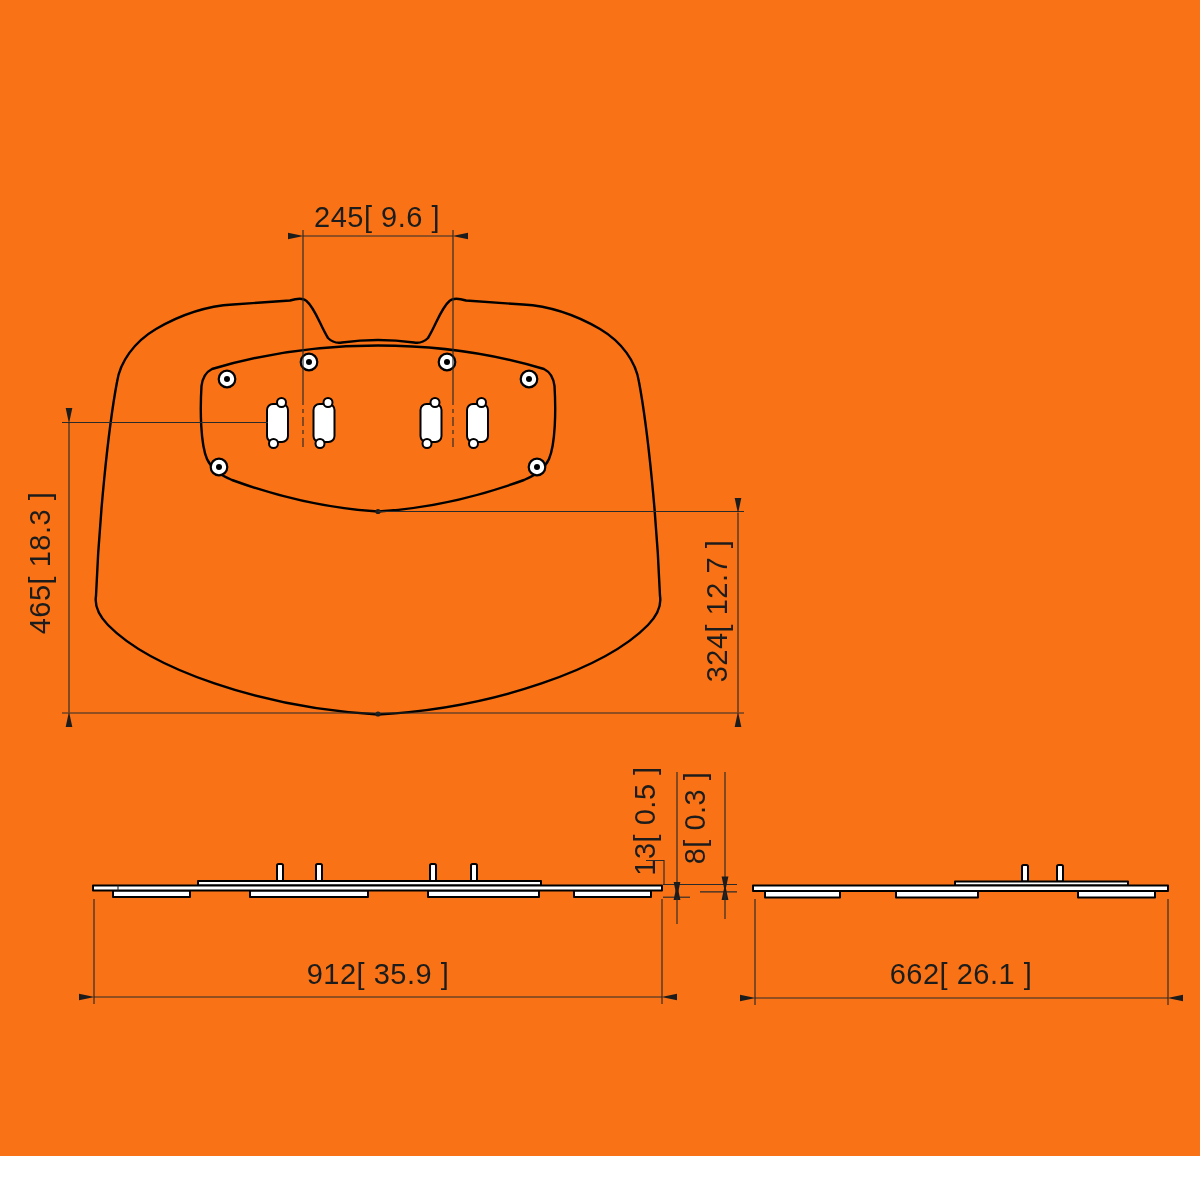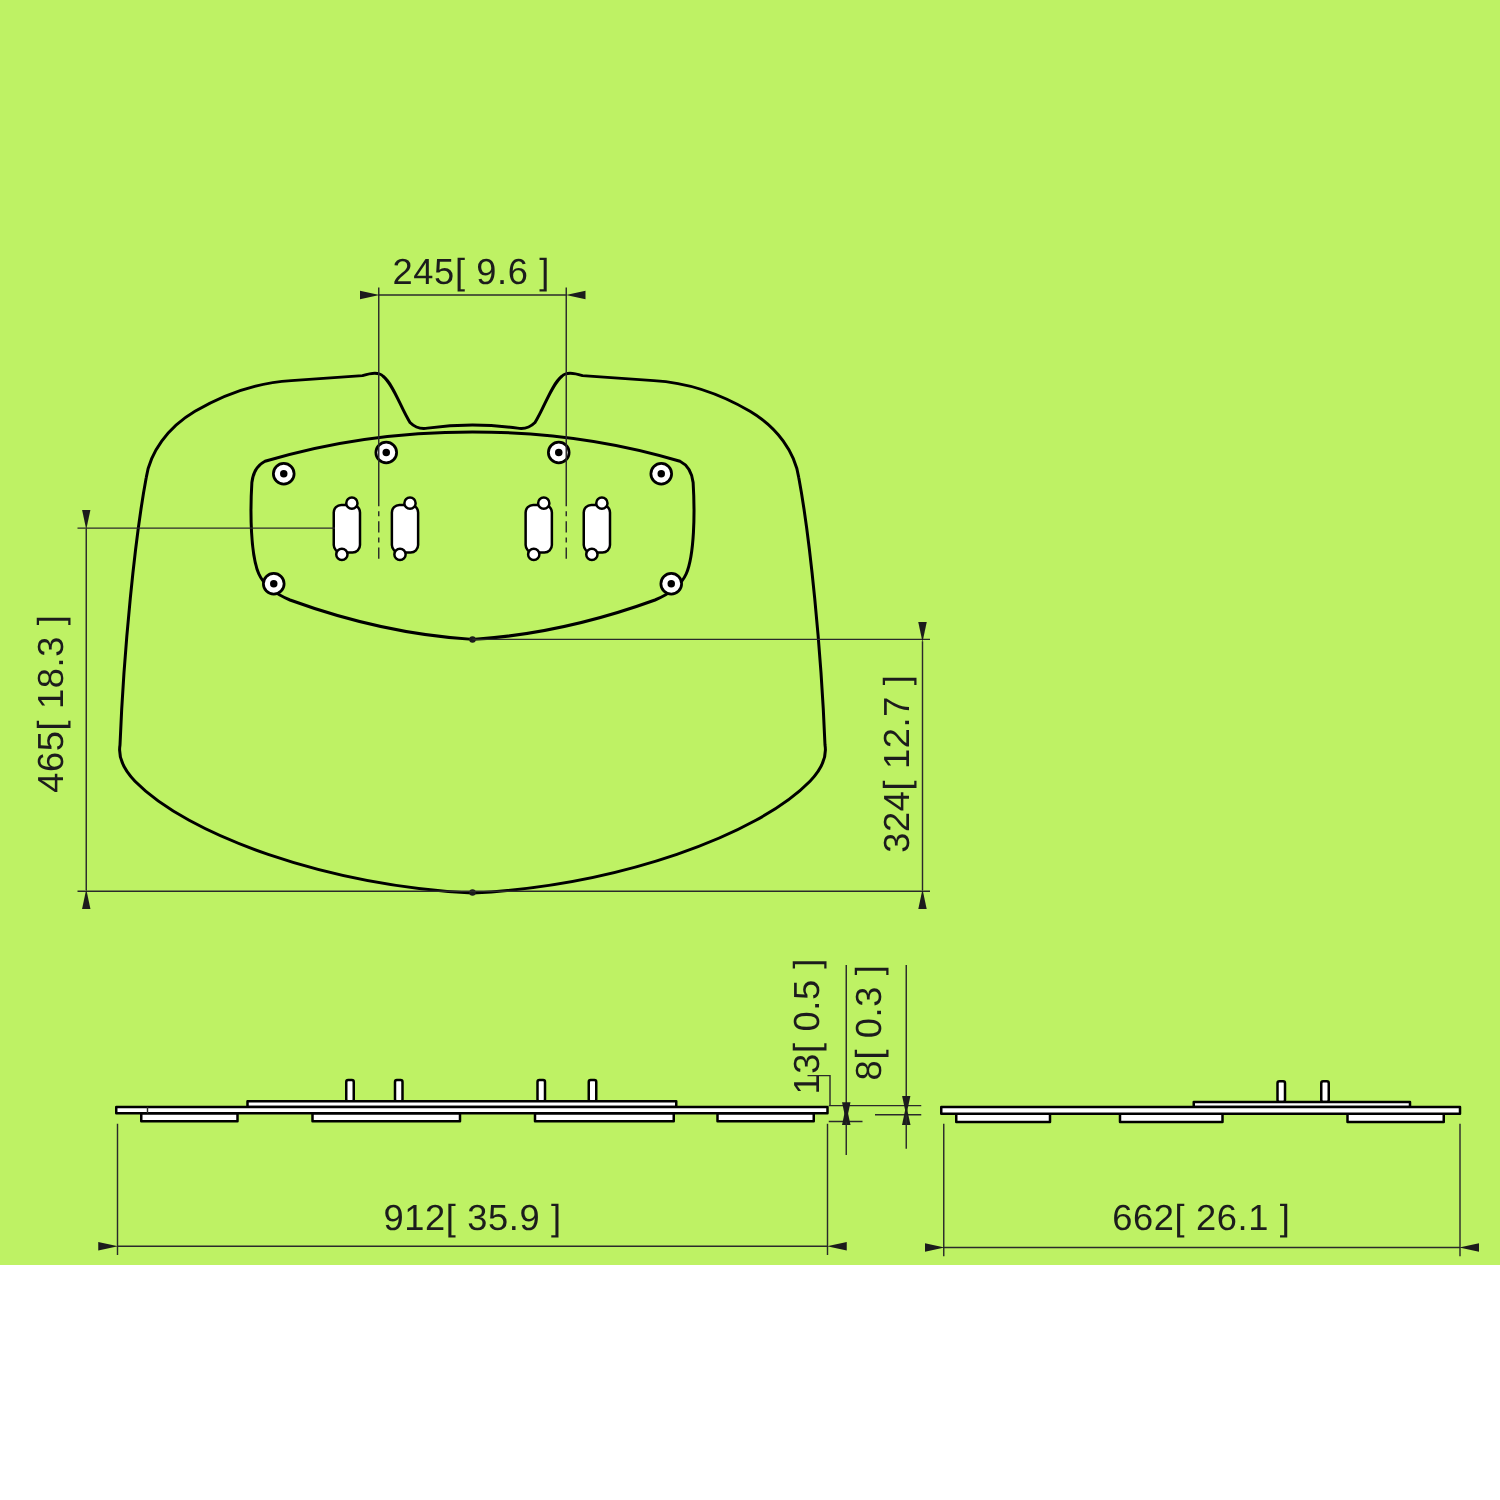--- a/index.html
+++ b/index.html
@@ -6,22 +6,22 @@
     margin: 0;
     padding: 0;
     background: #ffffff;
     width: 1200px;
     height: 1200px;
     font-family: "Liberation Sans", sans-serif;
   }
   #canvas {
     position: relative;
     width: 1200px;
-    height: 1012px;
-    background: #bef264;
+    height: 1156px;
+    background: #f97316;
     overflow: hidden;
   }
   svg { display: block; }
   .obj {
     fill: none;
     stroke: #000000;
     stroke-width: 2.4;
     stroke-linejoin: round;
     stroke-linecap: round;
   }

